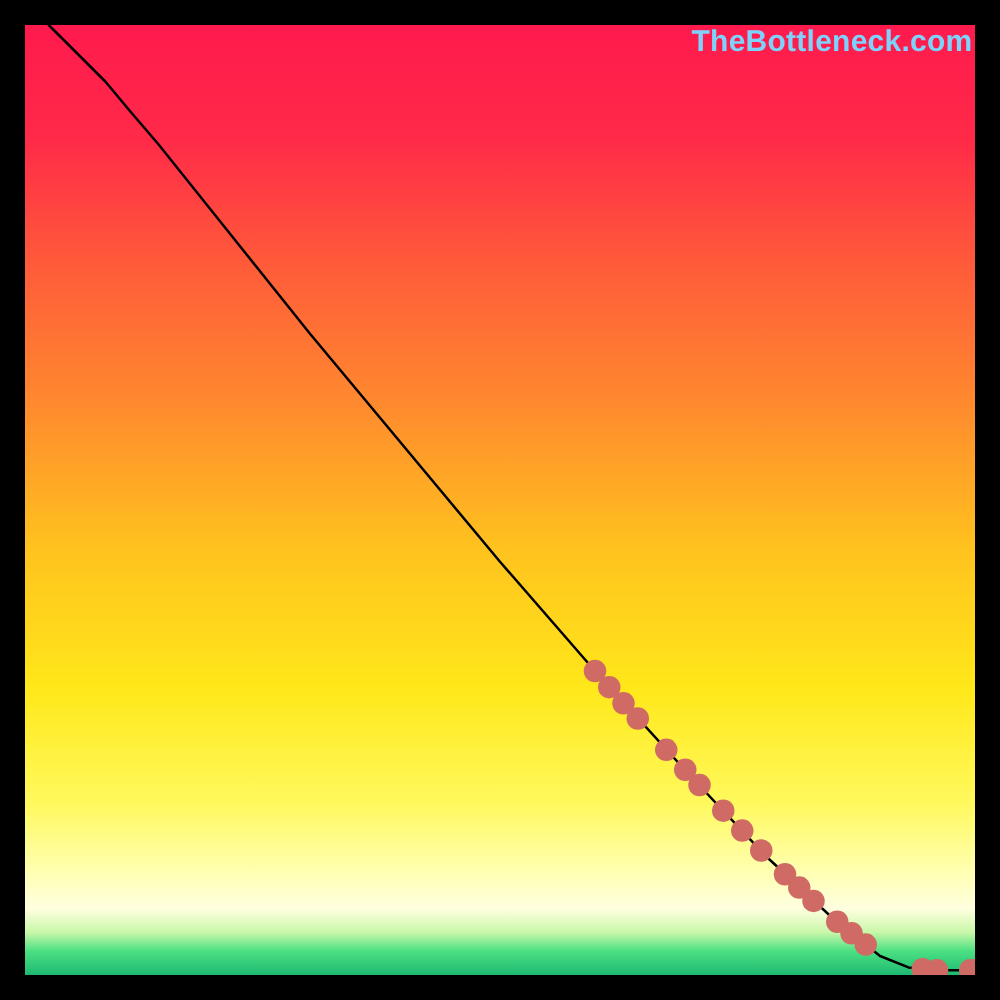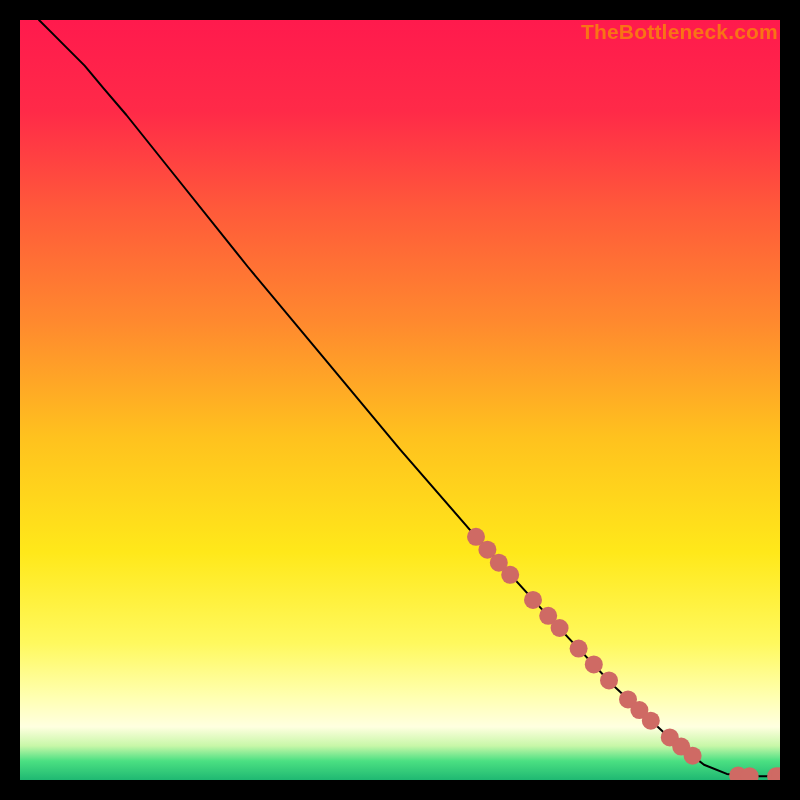--- a/index.html
+++ b/index.html
@@ -16,23 +16,23 @@
     left: 20px;
     top: 20px;
     width: 760px;
     height: 760px;
     background: #000;
   }
   .watermark {
     position: absolute;
     top: 0;
     right: 2px;
-    font-size: 21px;
+    font-size: 24px;
     font-weight: 600;
-    color: #f97316;
+    color: #7dd3fc;
     letter-spacing: 0.2px;
     z-index: 5;
   }
   svg {
     position: absolute;
     left: 0;
     top: 0;
   }
 </style>
 </head>

